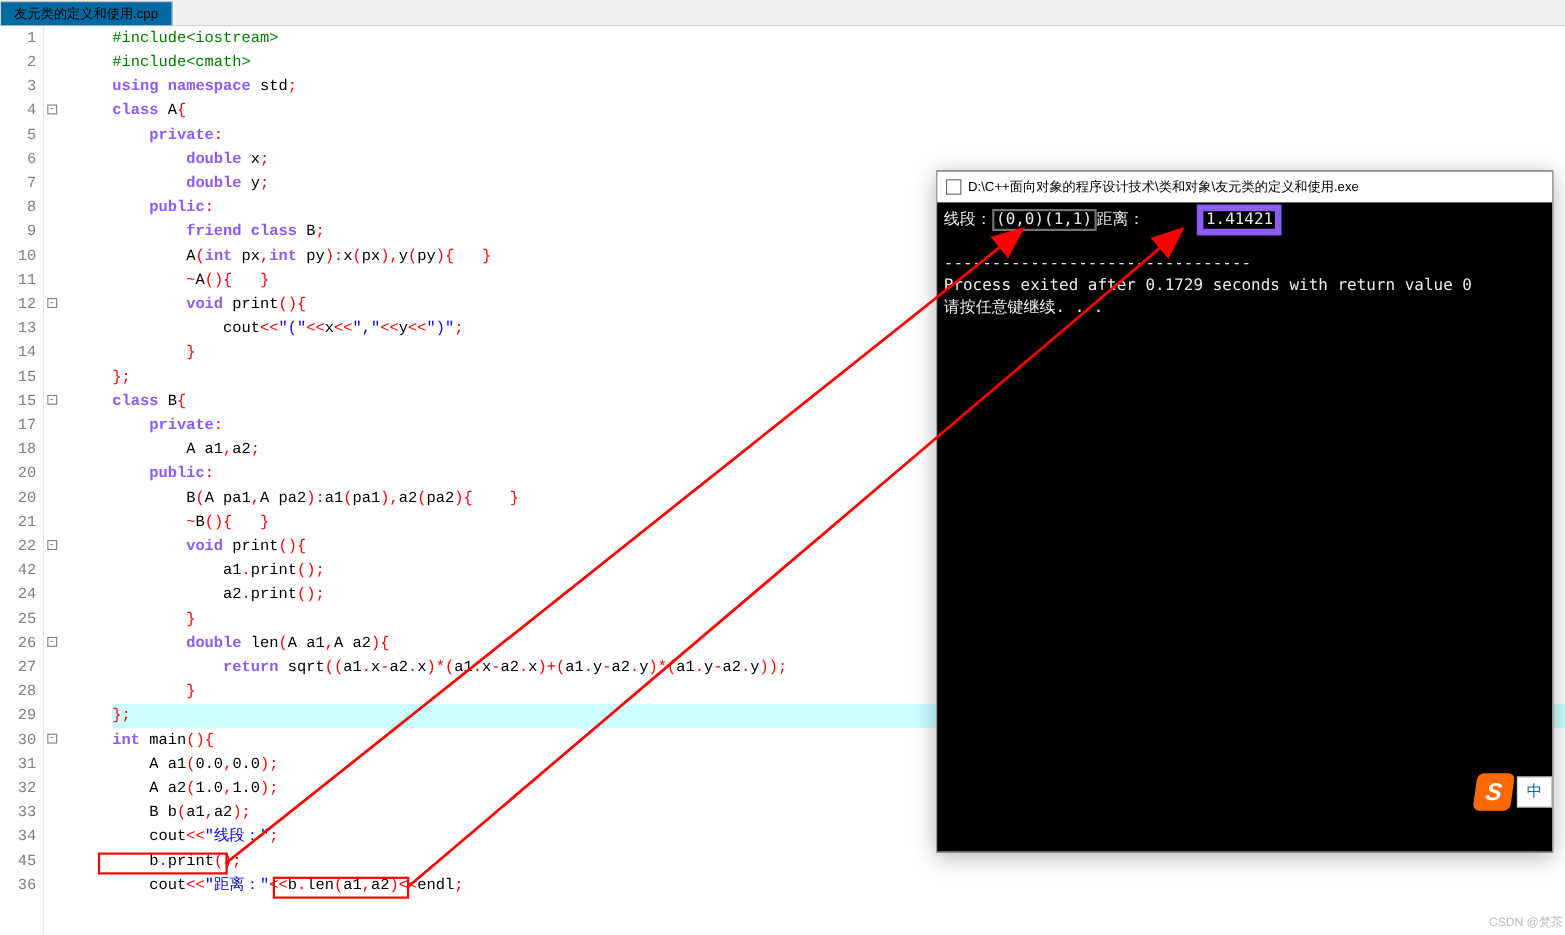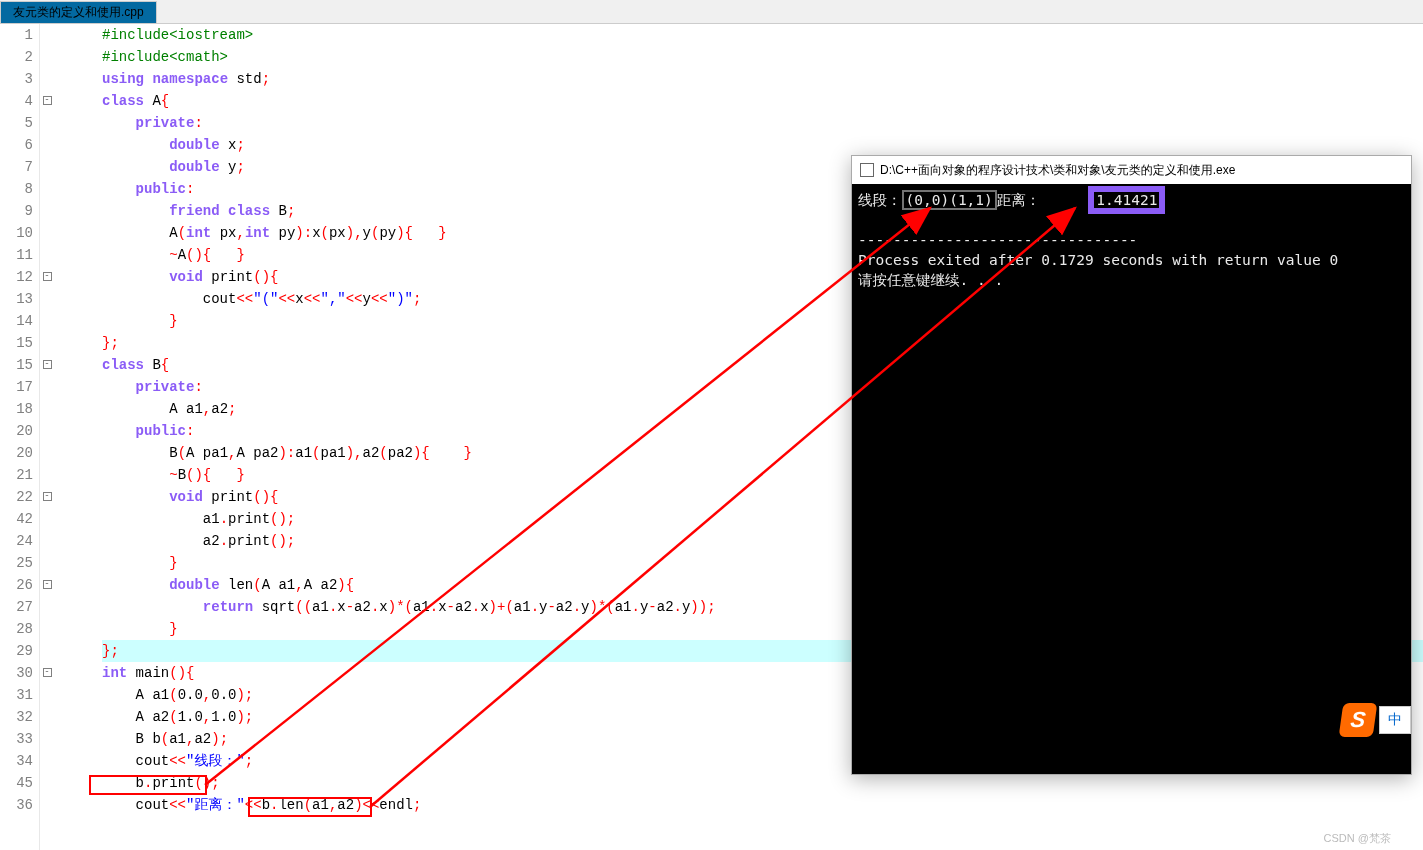--- a/index.html
+++ b/index.html
@@ -152,21 +152,21 @@
   border: 1px solid #ccc;
   padding: 4px 8px;
   font-family: "Microsoft YaHei", sans-serif;
   font-size: 14px;
   color: #0066cc;
 }
 .gutter-line { height: 22px; }
 .fold-line { height: 22px; }
 .watermark {
   position: absolute;
-  right: 32px;
+  right: 2px;
   bottom: 4px;
   font-size: 11px;
   color: #bbb;
   font-family: "Microsoft YaHei", sans-serif;
 }
 </style>
 </head>
 <body>
 
 <div class="tab-bar">

